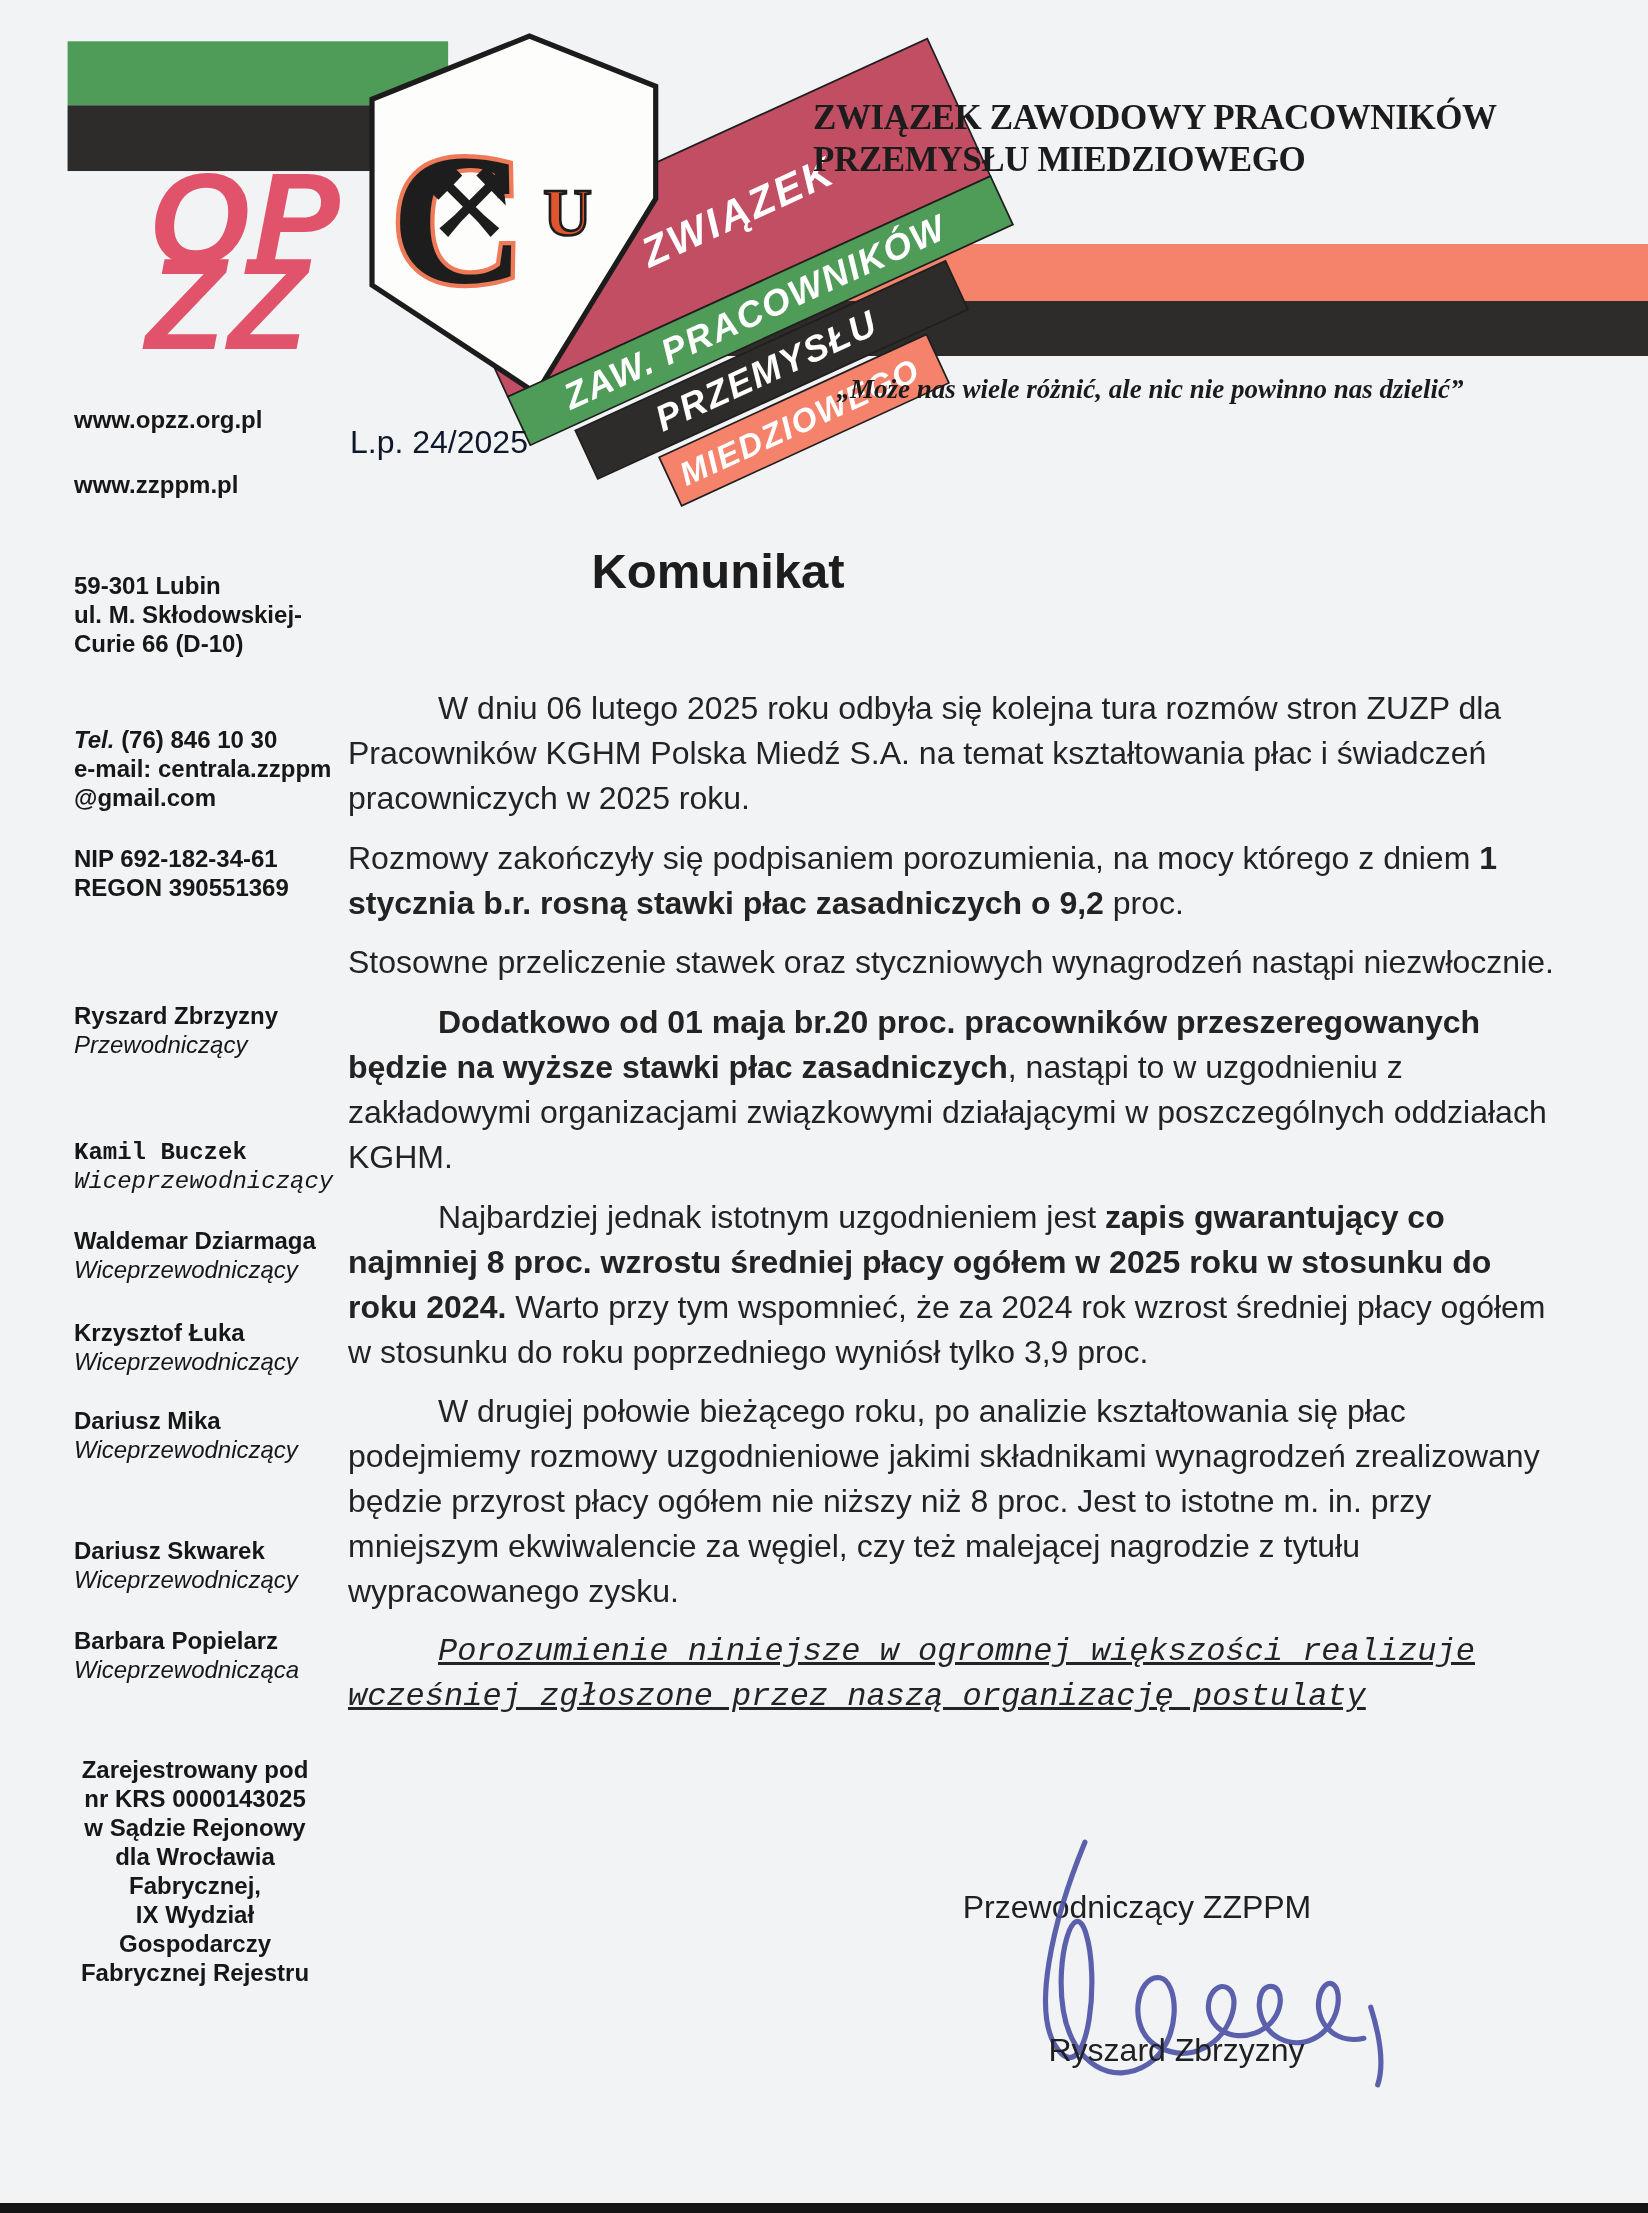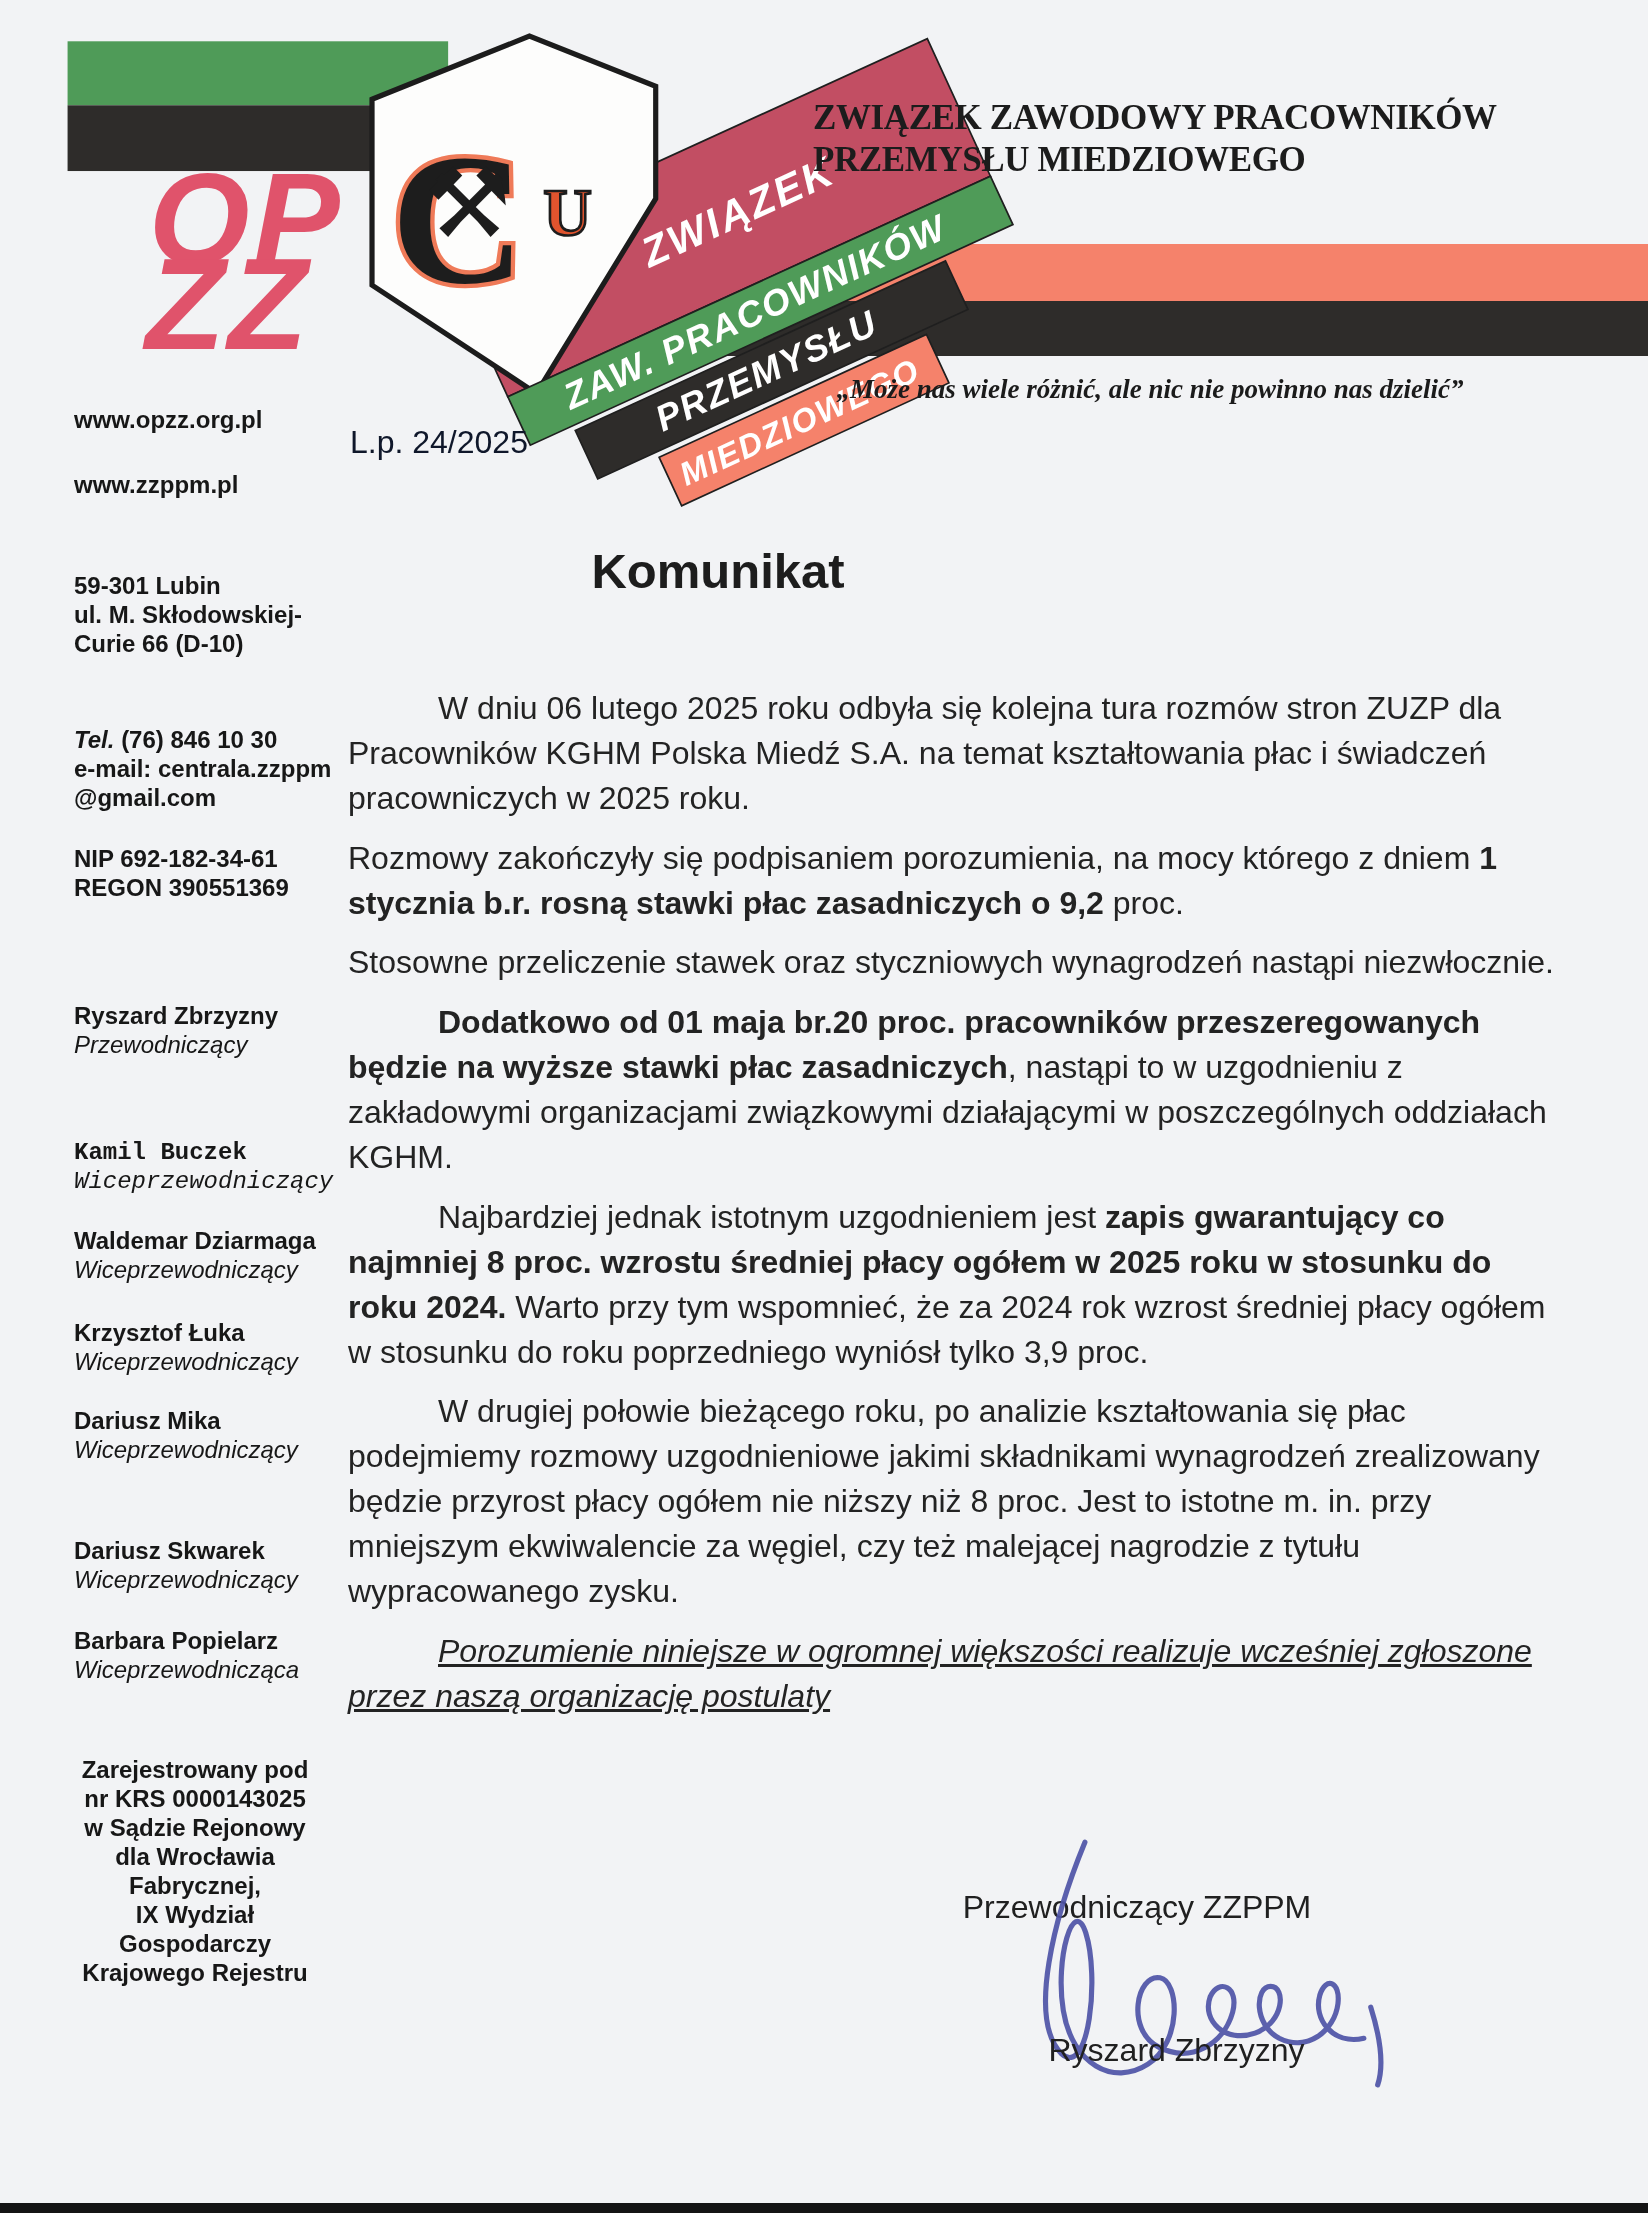--- a/index.html
+++ b/index.html
@@ -39,21 +39,21 @@
   .reg{position:absolute;left:48px;top:1755px;width:294px;text-align:center;
        font-weight:bold;font-size:24px;line-height:29px;color:#171717;}
   
   .refnum{position:absolute;left:350px;top:424px;font-size:32px;color:#0f172a;}
   .doc-title{position:absolute;left:348px;top:543px;width:740px;text-align:center;
              font-weight:bold;font-size:49px;color:#1d1d1d;}
   .bodycol{position:absolute;left:348px;top:686px;width:1211px;}
   .para{font-size:32px;line-height:45px;margin:0 0 14.7px 0;color:#232323;}
   .indent{text-indent:90px;}
   .b{font-weight:bold;}
-  .p7{font-style:italic;text-decoration:underline;}
+  .p7{font-style:italic;text-decoration:underline;font-family:Liberation Mono, monospace;}
   
   .sig-role{position:absolute;left:882px;top:1889px;width:510px;text-align:center;font-size:32px;color:#202020;}
   .sig-name{position:absolute;left:917px;top:2032px;width:519px;text-align:center;font-size:32px;color:#202020;}
   .sig-svg{position:absolute;left:994px;top:1812px;width:415px;height:285px;}
   .bottom-bar{position:absolute;left:0;top:2203px;width:1649px;height:10.4px;background:#141414;}
 </style>
 </head>
 <body>
 
 <div class="page">
@@ -143,21 +143,21 @@
   </div>
 
   <div class="reg">
     <div>Zarejestrowany pod</div>
     <div>nr KRS 0000143025</div>
     <div>w Sądzie Rejonowy</div>
     <div>dla Wrocławia</div>
     <div>Fabrycznej,</div>
     <div>IX Wydział</div>
     <div>Gospodarczy</div>
-    <div>Krajowego Rejestru</div>
+    <div>Fabrycznej Rejestru</div>
   </div>
 
   <div class="refnum">L.p. 24/2025</div>
   <div class="doc-title">Komunikat</div>
 
   <div class="bodycol">
     <p class="para indent"><span>W dniu 06 lutego 2025 roku odbyła się kolejna tura rozmów stron ZUZP dla Pracowników KGHM Polska Miedź S.A. na temat kształtowania płac i świadczeń pracowniczych w 2025 roku.</span></p>
     <p class="para"><span>Rozmowy zakończyły się podpisaniem porozumienia, na mocy którego z dniem </span><span class="b">1 stycznia b.r. rosną stawki płac zasadniczych o 9,2</span><span> proc.</span></p>
     <p class="para"><span>Stosowne przeliczenie stawek oraz styczniowych wynagrodzeń nastąpi niezwłocznie.</span></p>
     <p class="para indent"><span class="b">Dodatkowo od 01 maja br.20 proc. pracowników przeszeregowanych będzie na wyższe stawki płac zasadniczych</span><span>, nastąpi to w uzgodnieniu z zakładowymi organizacjami związkowymi działającymi w poszczególnych oddziałach KGHM.</span></p>

